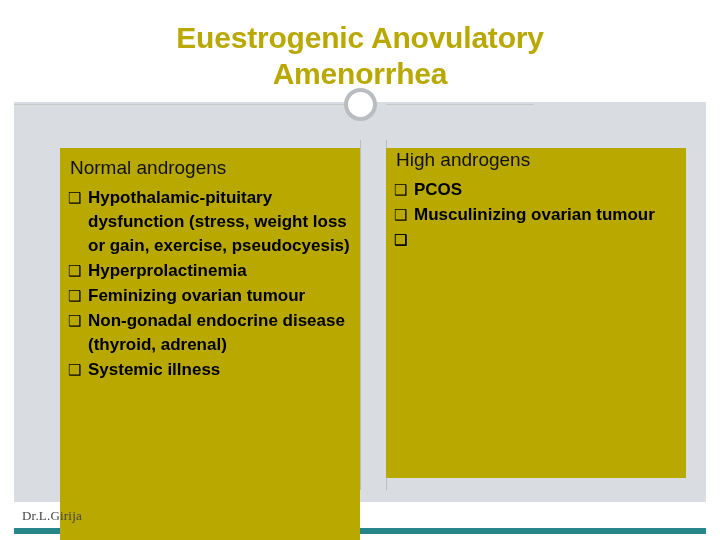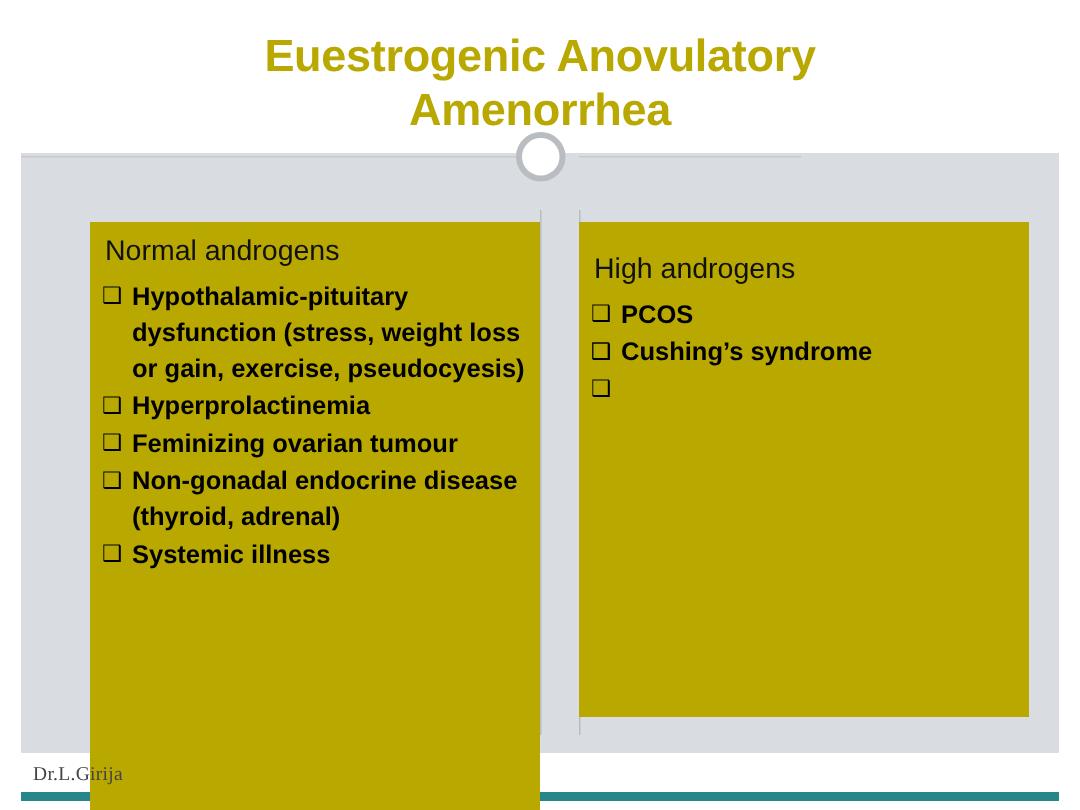--- a/index.html
+++ b/index.html
@@ -103,21 +103,21 @@
     top: 148px;
     width: 300px;
     height: 419px;
     padding: 8px 8px 12px 8px;
   }
   .col-right {
     left: 386px;
     top: 148px;
     width: 300px;
     height: 330px;
-    padding: 20px 8px 0 8px;
+    padding: 0 8px 0 8px;
   }
   .col-heading {
     font-size: 19px;
     font-weight: normal;
     color: #111111;
     line-height: 24px;
     margin: 0 0 6px 2px;
   }
   .bullets {
     margin: 0;
@@ -211,24 +211,24 @@
 
   <div class="col col-right">
     <div class="col-heading">High androgens</div>
     <ul class="bullets">
       <li>
         <span class="bullet-glyph">❑</span>
         <span>PCOS</span>
       </li>
       <li>
         <span class="bullet-glyph">❑</span>
-      </li>
-      <li>
-        <span class="bullet-glyph">❑</span>
-        <span>Cushing’s syndrome</span>
+        <span>Musculinizing ovarian tumour</span>
+      </li>
+      <li>
+        <span class="bullet-glyph">❑</span>
       </li>
       <li>
         <span class="bullet-glyph">❑</span>
       </li>
     </ul>
   </div>
 
   <div class="footer-note">Dr.L.Girija</div>
 
 </div>

